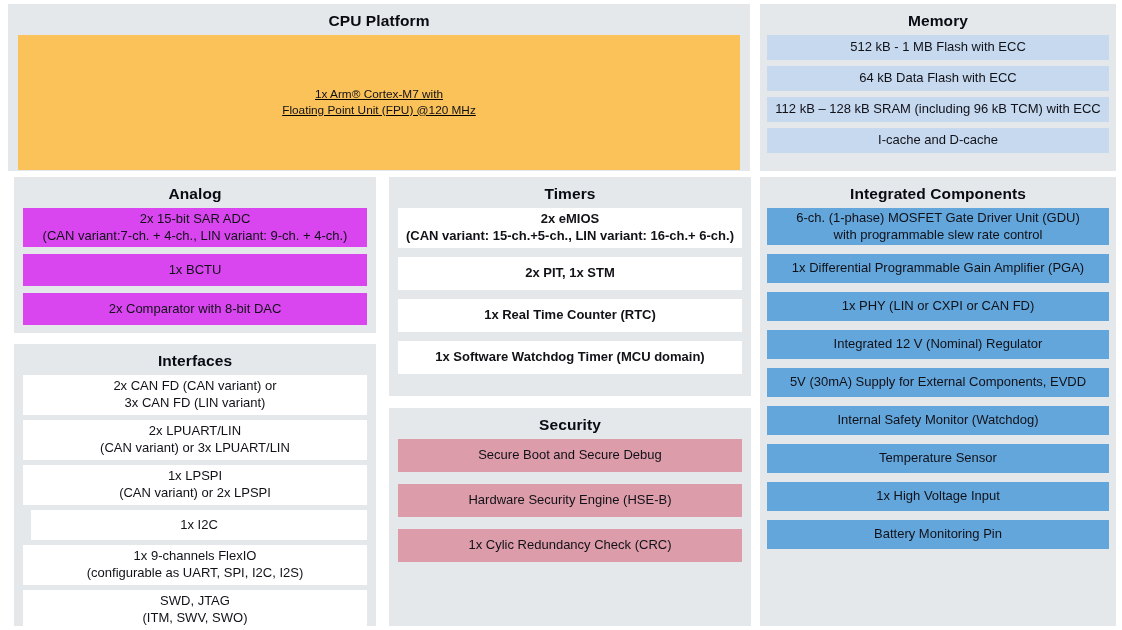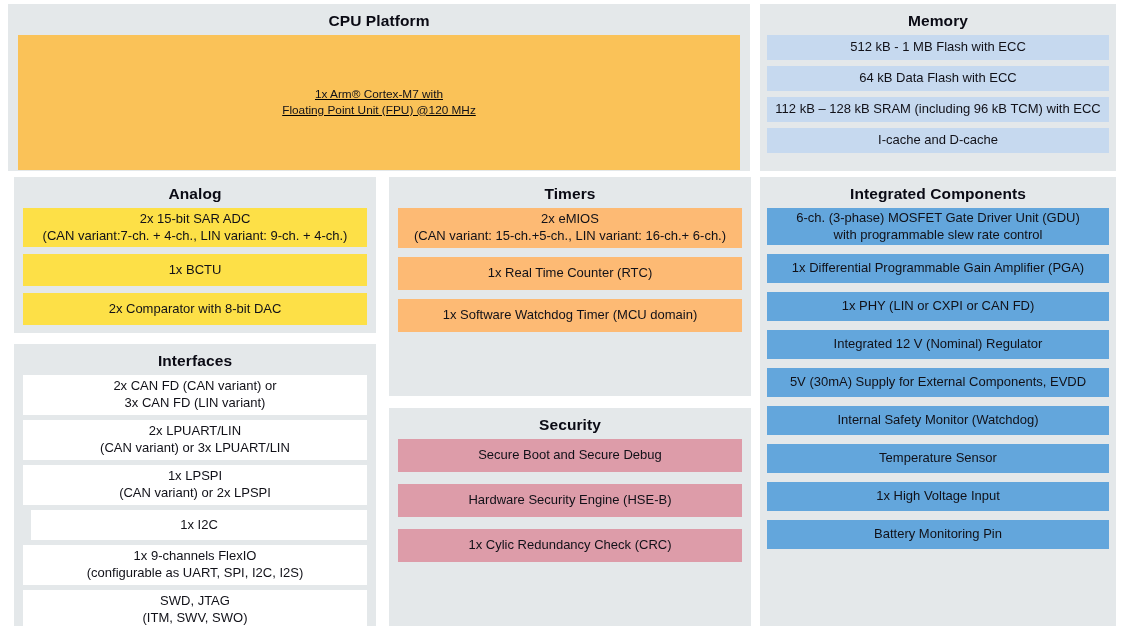--- a/index.html
+++ b/index.html
@@ -66,35 +66,35 @@
   #panel-memory { left: 760px; top: 4px; width: 356px; height: 167px; }
   #panel-memory .blocks { padding: 0 7px 7px 7px; gap: 6px; }
   #panel-memory .block {
     background: #c6d9ef;
     height: 25px;
   }
 
   
   #panel-analog { left: 14px; top: 177px; width: 362px; height: 156px; }
   #panel-analog .blocks { gap: 7px; }
-  #panel-analog .block { background: #fde047; }
+  #panel-analog .block { background: #d946ef; }
   #panel-analog .block.tall { height: 39px; }
   #panel-analog .block.short { height: 32px; }
 
   
   #panel-interfaces { left: 14px; top: 344px; width: 362px; height: 282px; }
   #panel-interfaces .blocks { gap: 5px; }
   #panel-interfaces .block { background: #ffffff; }
   #panel-interfaces .block.tall { height: 40px; }
   #panel-interfaces .block.short { height: 30px; margin-left: 8px; }
 
   
   #panel-timers { left: 389px; top: 177px; width: 362px; height: 219px; }
   #panel-timers .blocks { gap: 9px; }
-  #panel-timers .block { background: #fdba74; }
+  #panel-timers .block { background: #ffffff; font-weight: bold; }
   #panel-timers .block.tall { height: 40px; }
   #panel-timers .block.short { height: 33px; }
 
   
   #panel-security { left: 389px; top: 408px; width: 362px; height: 218px; }
   #panel-security .blocks { gap: 12px; }
   #panel-security .block {
     background: #dd9ca9;
     height: 33px;
   }
@@ -154,38 +154,39 @@
       <div class="block tall">SWD, JTAG
 (ITM, SWV, SWO)</div>
     </div>
   </div>
 
   <div class="panel" id="panel-timers">
     <div class="panel-title">Timers</div>
     <div class="blocks">
       <div class="block tall">2x eMIOS
 (CAN variant: 15-ch.+5-ch., LIN variant: 16-ch.+ 6-ch.)</div>
+      <div class="block short">2x PIT, 1x STM</div>
       <div class="block short">1x Real Time Counter (RTC)</div>
       <div class="block short">1x Software Watchdog Timer (MCU domain)</div>
     </div>
   </div>
 
   <div class="panel" id="panel-security">
     <div class="panel-title">Security</div>
     <div class="blocks">
       <div class="block">Secure Boot and Secure Debug</div>
       <div class="block">Hardware Security Engine (HSE-B)</div>
       <div class="block">1x Cylic Redundancy Check (CRC)</div>
     </div>
   </div>
 
   <div class="panel" id="panel-integrated">
     <div class="panel-title">Integrated Components</div>
     <div class="blocks">
-      <div class="block tall">6-ch. (3-phase) MOSFET Gate Driver Unit (GDU)
+      <div class="block tall">6-ch. (1-phase) MOSFET Gate Driver Unit (GDU)
 with programmable slew rate control</div>
       <div class="block short">1x Differential Programmable Gain Amplifier (PGA)</div>
       <div class="block short">1x PHY (LIN or CXPI or CAN FD)</div>
       <div class="block short">Integrated 12 V (Nominal) Regulator</div>
       <div class="block short">5V (30mA) Supply for External Components, EVDD</div>
       <div class="block short">Internal Safety Monitor (Watchdog)</div>
       <div class="block short">Temperature Sensor</div>
       <div class="block short">1x High Voltage Input</div>
       <div class="block short">Battery Monitoring Pin</div>
     </div>

